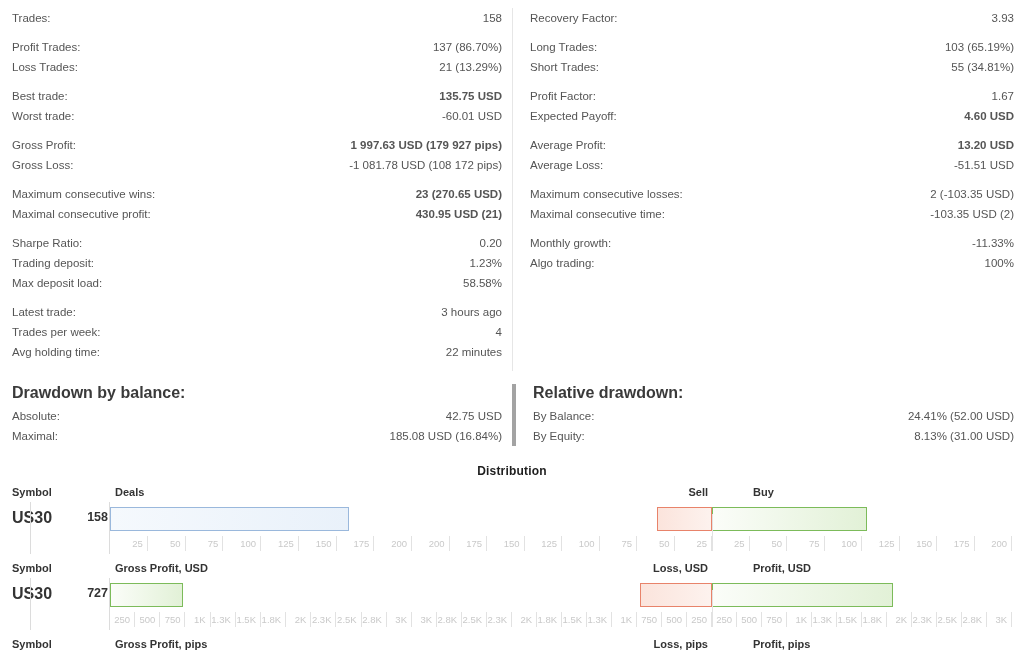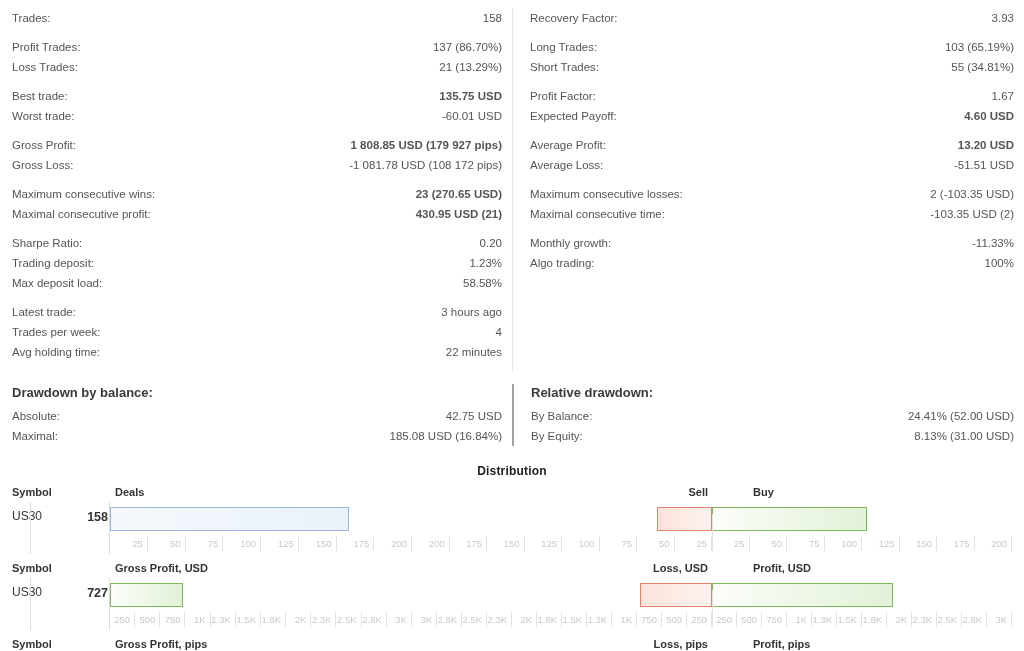--- a/index.html
+++ b/index.html
@@ -36,23 +36,23 @@
   .row .lbl { color: #555; white-space: nowrap; }
   .row .val { color: #555; text-align: right; white-space: nowrap; }
 
   .pos { color: #3f6fb5; font-weight: bold; }
   .neg { color: #d9534f; }
   .muted { color: #555; }
 
   
   .dd-wrap { display: flex; margin-top: 13px; }
   .dd-col { width: 512px; padding: 0 10px 0 12px; }
-  .dd-col.right { border-left: 2px solid #a3a3a3; padding-left: 17px; }
+  .dd-col.right { border-left: 4px solid #a3a3a3; padding-left: 17px; }
   .dd-title {
-    font-size: 13px; font-weight: bold; color: #3a3a3a;
+    font-size: 16px; font-weight: bold; color: #3a3a3a;
     line-height: 18px; padding-bottom: 4px;
   }
 
   
   .dist-title {
     text-align: center;
     font-size: 12px;
     font-weight: bold;
     color: #1e1e1e;
     margin-top: 18px;
@@ -69,21 +69,21 @@
   }
   .dh .h-symbol { position: absolute; left: 12px; top: 0; }
   .dh .h-left   { position: absolute; left: 115px; top: 0; }
   .dh .h-neg    { position: absolute; right: 316px; top: 0; text-align: right; }
   .dh .h-pos    { position: absolute; left: 753px; top: 0; }
 
   .drow { position: absolute; top: 20px; left: 0; right: 0; height: 30px; }
 
   .d-symbol {
     position: absolute; left: 12px; top: 3px;
-    font-size: 12px; color: #333; font-weight: normal;
+    font-size: 16px; color: #333; font-weight: bold;
   }
   .d-value {
     position: absolute; left: 30px; width: 78px; top: 4px;
     text-align: right; font-size: 12.5px; color: #333; font-weight: bold;
   }
   .sep {
     position: absolute; top: -4px; width: 1px; background: #dcdcdc;
   }
 
   .bar {
@@ -145,21 +145,21 @@
             <span class="val pos">135.75 USD</span>
           </div>
           <div class="row">
             <span class="lbl">Worst trade:</span>
             <span class="val neg">-60.01 USD</span>
           </div>
         </div>
         <div class="grp">
           <div class="row">
             <span class="lbl">Gross Profit:</span>
-            <span class="val pos">1 808.85 USD (179 927 pips)</span>
+            <span class="val pos">1 997.63 USD (179 927 pips)</span>
           </div>
           <div class="row">
             <span class="lbl">Gross Loss:</span>
             <span class="val neg">-1 081.78 USD (108 172 pips)</span>
           </div>
         </div>
         <div class="grp">
           <div class="row">
             <span class="lbl">Maximum consecutive wins:</span>
             <span class="val pos">23 (270.65 USD)</span>

